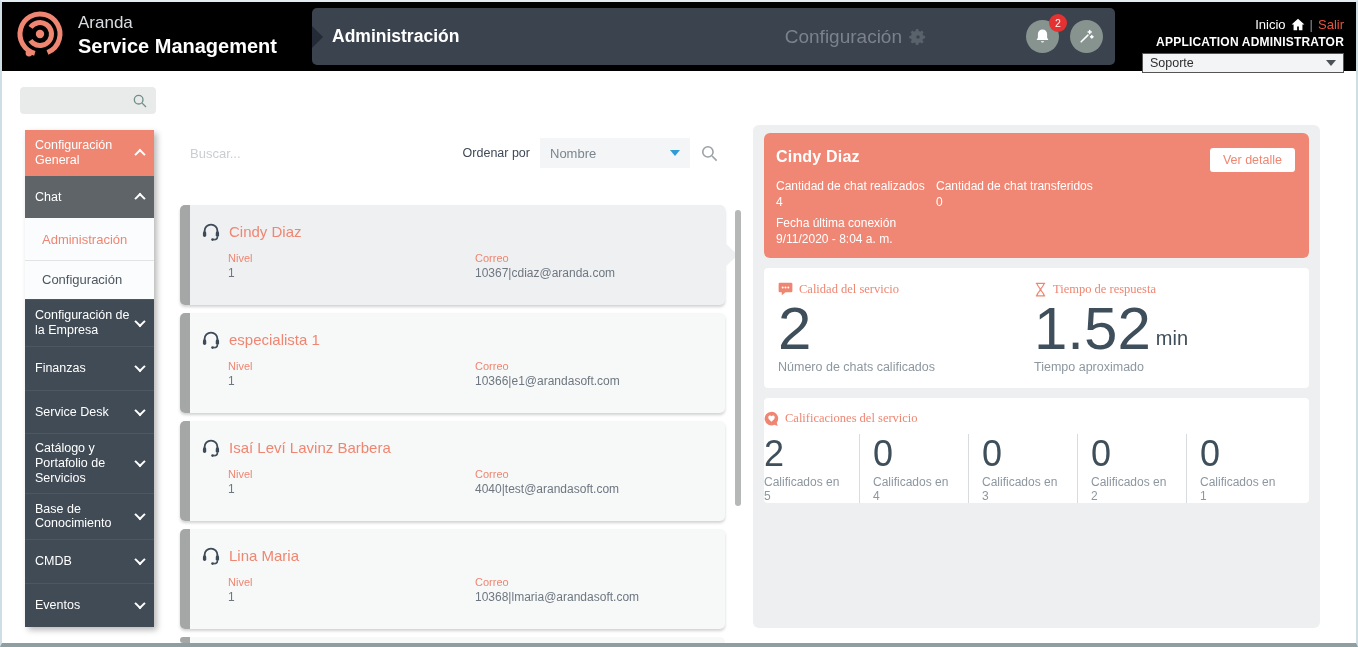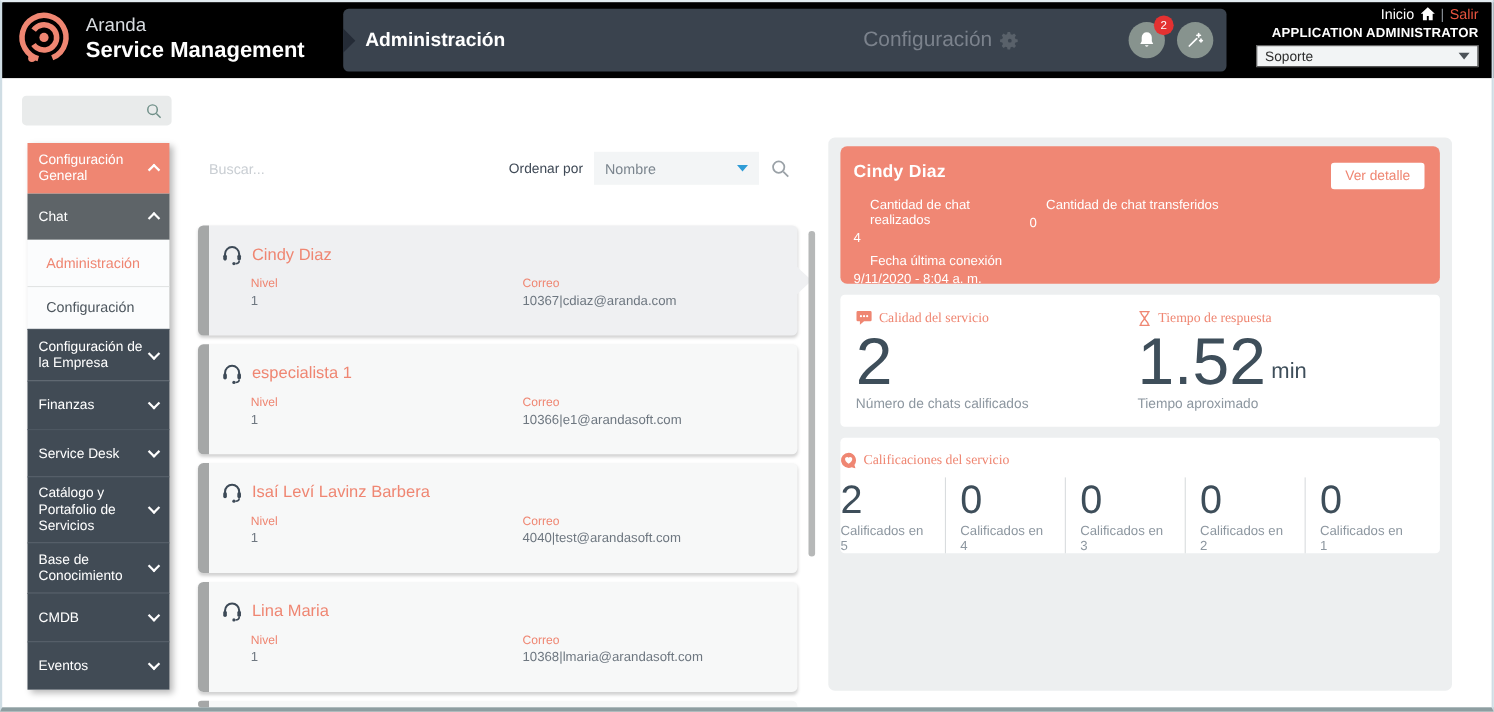--- a/index.html
+++ b/index.html
@@ -19,21 +19,21 @@
                  border-left:11px solid #242b36; border-top:11px solid transparent; border-bottom:11px solid transparent; }
   .crumb-title { position:absolute; left:20px; top:0; height:100%; display:flex; align-items:center;
                  font-size:17.5px; font-weight:bold; color:#fff; }
   .crumb-config { position:absolute; right:188px; top:0; height:100%; display:flex; align-items:center; gap:7px;
                   font-size:19px; color:#7b828c; cursor:pointer; }
   .icon-circles { position:absolute; right:12px; top:0; height:100%; display:flex; align-items:center; gap:11px; }
   .circle-btn { position:relative; width:33px; height:33px; border-radius:50%; background:#87938e;
                 display:flex; align-items:center; justify-content:center; cursor:pointer; }
   .badge { position:absolute; top:-6px; right:-8px; min-width:18px; height:18px; border-radius:50%;
            background:#e43131; color:#fff; font-size:10.5px; display:flex; align-items:center; justify-content:center; }
-  .user-area { position:absolute; right:14px; top:5px; }
+  .user-area { position:absolute; right:14px; top:17px; }
   .user-line1 { display:flex; justify-content:flex-end; align-items:center; gap:5px; font-size:13px; color:#fff; }
   .user-line1 .salir { color:#e8543f; cursor:pointer; }
   .user-line1 .inicio { cursor:pointer; }
   .user-line1 .pipe { color:#8a9097; }
   .user-role { font-size:12px; font-weight:bold; color:#fff; margin-top:3px; text-align:right; letter-spacing:.2px; }
   .user-select { margin-top:4px; margin-left:auto; width:202px; height:20px; background:#f2f4f5; border:1px solid #555;
                  display:flex; align-items:center; justify-content:space-between; padding:0 7px;
                  font-size:12.5px; color:#2e2e2e; cursor:pointer; }
   .tri-dark { width:0; height:0; border-top:6px solid #4c5258; border-left:5px solid transparent; border-right:5px solid transparent; }
 
@@ -85,21 +85,21 @@
   .scrollbar { position:absolute; left:735px; top:210px; width:6px; height:296px; background:#b6b8b8; border-radius:3px; cursor:pointer; }
 
   
   .detail { position:absolute; left:753px; top:125px; width:567px; height:503px; background:#edeff0; border-radius:6px; }
   .ocard { position:relative; margin:8px 11px 0; background:#f08774; border-radius:6px; padding:15px 14px 15px 12px; height:125px; }
   .ocard .dname { font-size:16px; font-weight:bold; color:#fff; letter-spacing:.2px; }
   .verdetalle { position:absolute; right:14px; top:15px; background:#fff; color:#ef8672; font-size:12.5px;
                 padding:5px 13px; border-radius:3px; border:0; cursor:pointer; font-family:inherit; }
   .orow { display:flex; margin-top:13px; }
   .ocol1 { width:160px; } .ocol2 { flex:1; }
-  .olab { font-size:12px; color:#fff;margin-left:15px; }
+  .olab { font-size:12px; color:#fff; }
   .oval { font-size:12px; color:#fff; margin-top:2px; }
   .wcard { margin:10px 11px 0; background:#fff; border-radius:4px; }
   .stats { display:flex; padding:14px 0 15px; height:120px; }
   .scol1 { width:270px; padding-left:14px; }
   .scol2 { flex:1; }
   .ctitle { display:flex; gap:6px; font-size:12.5px; color:#ef8672;font-family:Liberation Serif, serif; }
   .bignum-row { display:flex; align-items:flex-end; margin-top:0; }
   .bignum { font-size:60px; line-height:1.05; color:#3e4e5a; }
   .bigunit { font-size:20px; color:#3e4e5a; margin:0 0 10px 5px; }
   .caption { font-size:12.5px; color:#8d97a0; }

